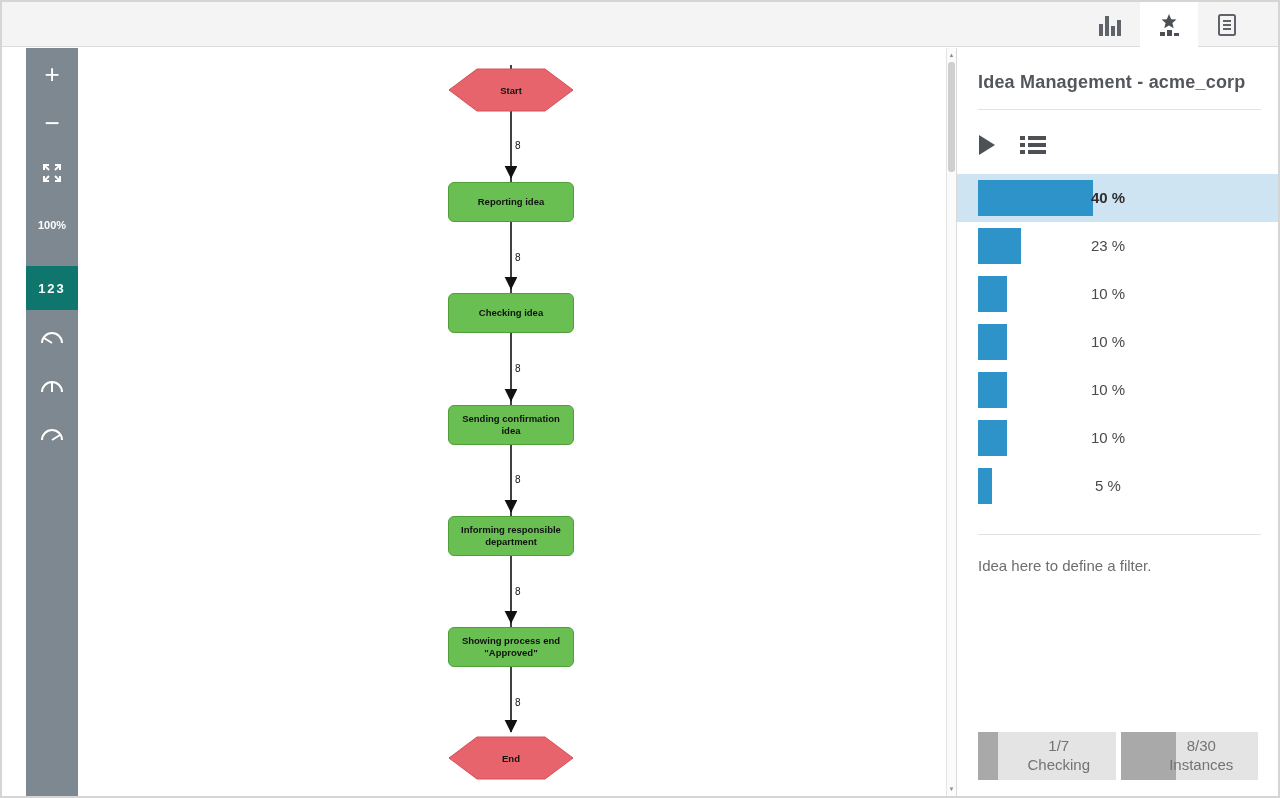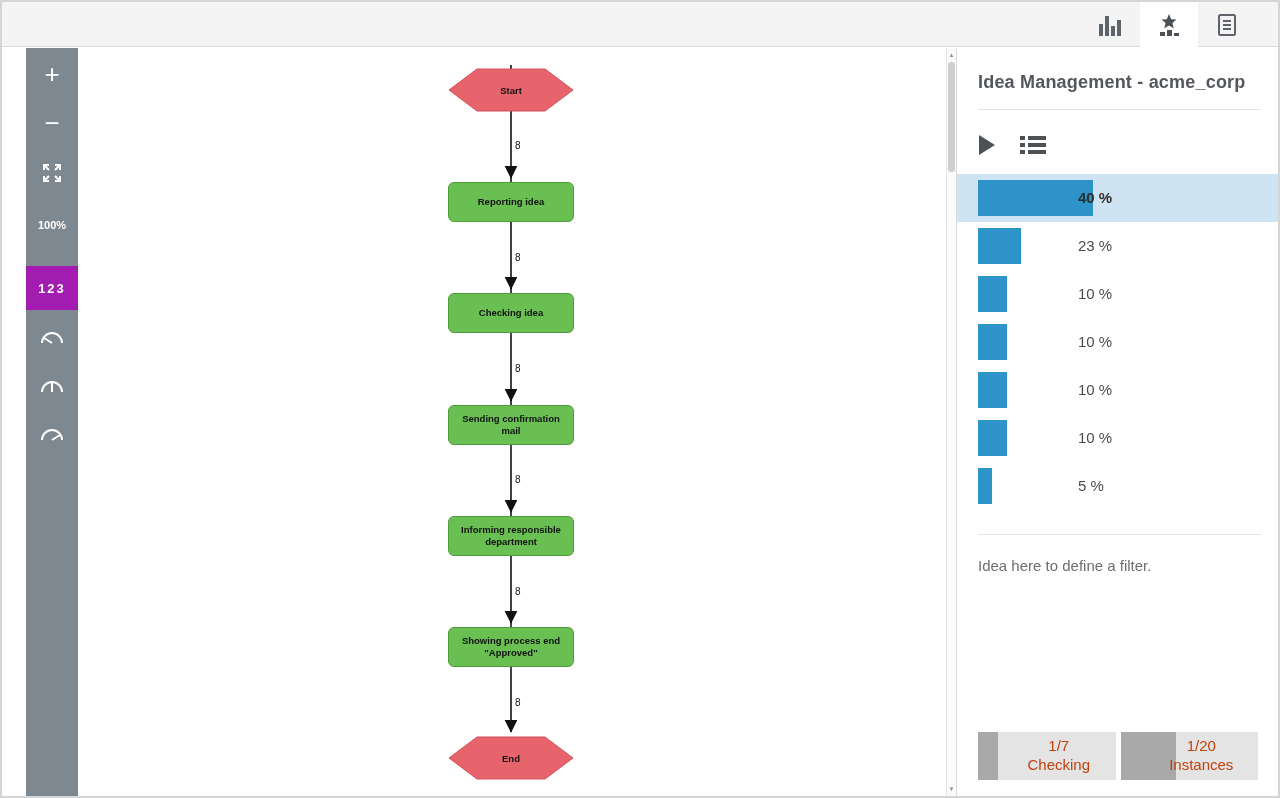--- a/index.html
+++ b/index.html
@@ -20,21 +20,21 @@
 
   
   .left-rail { position:absolute; left:24px; top:46px; width:52px; bottom:0;
                background:#7e8890; z-index:3; }
   .rail-item { position:absolute; left:0; width:52px; display:flex;
                align-items:center; justify-content:center; color:#ffffff; cursor:pointer; }
   .rail-plus  { top:8px;   height:36px; font-size:26px; font-weight:400; }
   .rail-minus { top:60px;  height:30px; font-size:26px; font-weight:400; }
   .rail-fit   { top:110px; height:30px; }
   .rail-zoom  { top:168px; height:18px; font-size:11px; font-weight:700; cursor:default; }
-  .rail-123   { top:218px; height:44px; background:#a21caf; font-size:13px;
+  .rail-123   { top:218px; height:44px; background:#0f766e; font-size:13px;
                 font-weight:700; letter-spacing:2px; }
   .rail-g1 { top:274px; height:30px; }
   .rail-g2 { top:323px; height:30px; }
   .rail-g3 { top:371px; height:30px; }
 
   
   .stage { position:absolute; left:0; top:46px; width:944px; bottom:0;
            background:#ffffff; z-index:1; }
   .node { position:absolute; left:446px; width:126px; height:40px;
           background:#6abf53; border:1px solid #4f9e38; border-radius:6px;
@@ -65,31 +65,31 @@
                  letter-spacing:0.2px; }
   .divider { margin-top:16px; border-top:1px solid #e3e3e3; }
   .icon-row { margin-top:20px; height:30px; display:flex; align-items:center; gap:24px; }
   .icon-btn { cursor:pointer; display:flex; align-items:center; }
 
   .variants { margin:14px -17px 0 -21px; }
   .variant-row { position:relative; height:48px; cursor:pointer; }
   .variant-row.selected { background:#cfe4f3; }
   .vbar { position:absolute; left:21px; top:6px; height:36px; background:#2e93c9; }
   .vpct { position:absolute; left:121px; top:0; width:60px; height:48px; line-height:48px;
-          text-align:left; font-size:15px; color:#4a4a4a; }
+          text-align:center; font-size:15px; color:#4a4a4a; }
   .variant-row.selected .vpct { font-weight:700; color:#2e2e2e; }
 
   .filter-link { margin-top:22px; font-size:15px; color:#6e6e6e; cursor:pointer; }
 
   .stats { position:absolute; left:21px; right:20px; bottom:16px; display:flex; gap:5px; }
   .stat-box { position:relative; flex:1; height:48px; background:#e4e4e4; overflow:hidden;
               cursor:pointer; }
   .stat-fill { position:absolute; left:0; top:0; bottom:0; background:#a9a9a9; }
   .stat-text { position:absolute; inset:0; display:flex; flex-direction:column;
-               align-items:center; justify-content:center; color:#c2410c;
+               align-items:center; justify-content:center; color:#737373;
                font-size:15px; line-height:1.25;padding-left:24px; }
 </style>
 </head>
 <body>
 
 <div class="window">
 
   <div class="topbar">
     <div class="tabs">
       <div class="tab">
@@ -146,21 +146,21 @@
       <text x="63" y="26" text-anchor="middle">Start</text>
     </svg>
 
     <div class="node" style="top:134px">
       <span>Reporting idea</span>
     </div>
     <div class="node" style="top:245px">
       <span>Checking idea</span>
     </div>
     <div class="node" style="top:357px">
-      <span>Sending confirmation mail</span>
+      <span>Sending confirmation idea</span>
     </div>
     <div class="node" style="top:468px">
       <span>Informing responsible department</span>
     </div>
     <div class="node" style="top:579px">
       <span>Showing process end "Approved"</span>
     </div>
 
     <svg class="hexnode" style="top:688px" width="126" height="44" viewBox="0 0 126 44">
       <polygon points="29,1 97,1 125,22 97,43 29,43 1,22" fill="#e8646c" stroke="#d44f59" stroke-width="1"></polygon>
@@ -268,20 +268,20 @@
       <div class="stat-box">
         <div class="stat-fill" style="width: 14.2857%;"></div>
         <div class="stat-text">
           <span>1/7</span>
           <span>Checking</span>
         </div>
       </div>
       <div class="stat-box">
         <div class="stat-fill" style="width: 40%;"></div>
         <div class="stat-text">
-          <span>1/20</span>
+          <span>8/30</span>
           <span>Instances</span>
         </div>
       </div>
     </div>
   </div>
 
 </div>
 
 </body></html>

